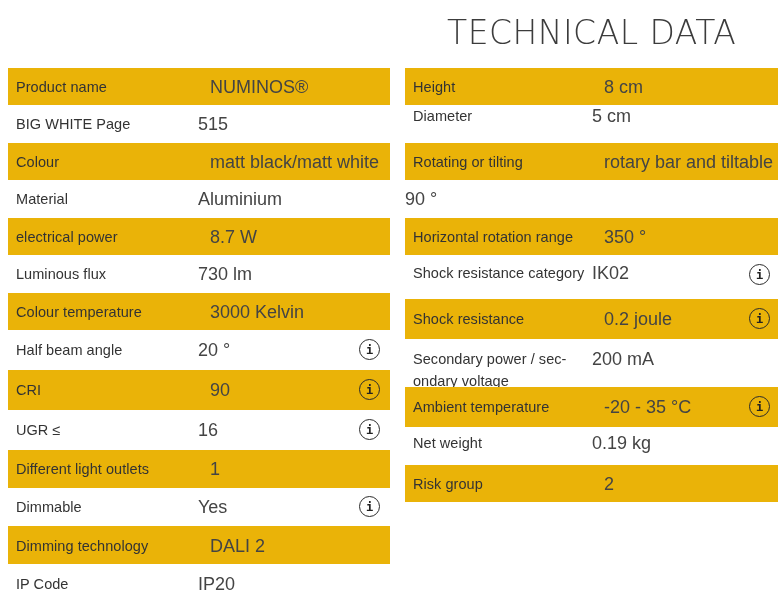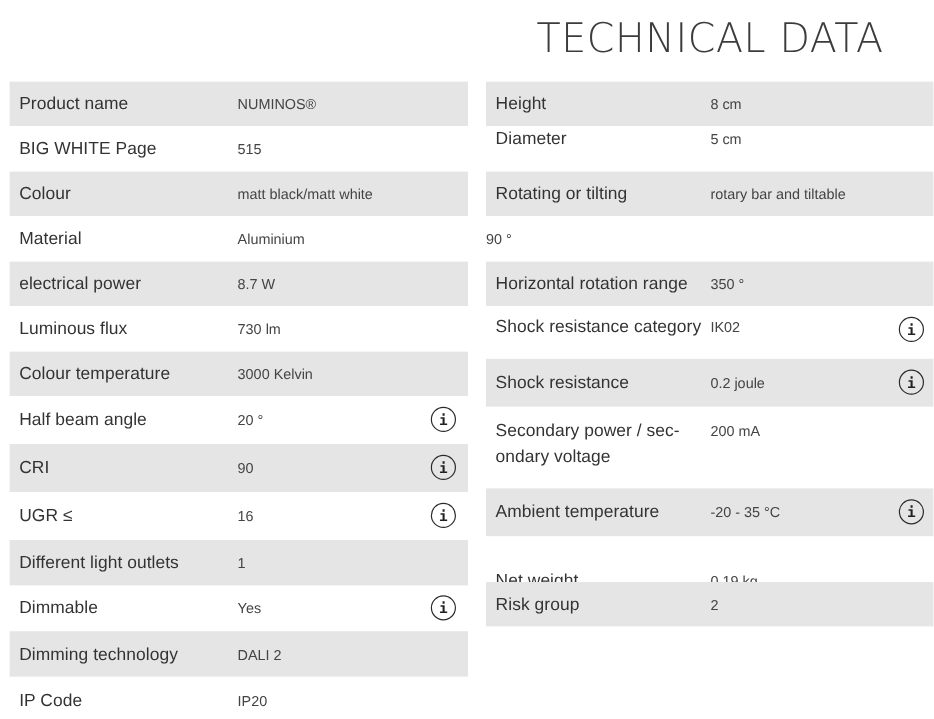--- a/index.html
+++ b/index.html
@@ -23,36 +23,36 @@
     .table { position: absolute; top: 68px; }
     .table.left { left: 8px; width: 382px; }
     .table.right { left: 405px; width: 373px; }
 
     .row {
       position: relative;
       display: flex;
       align-items: flex-start;
       width: 100%;
     }
-    .row.gray { background: #e5e5e5; }
+    .row.gray { background: #eab308; gap: 12px; }
     .row.white { background: #ffffff; }
 
     .label {
       font-size: 14.5px;
       color: #333333;
       font-weight: 500;
       line-height: 22px;
       padding-left: 8px;
       letter-spacing: 0.05px;
     }
     .left .label { width: 190px; }
     .right .label { width: 187px; }
 
     .value {
-      font-size: 12px;
+      font-size: 18px;
       color: #444444;
       line-height: 22px;
       font-weight: 300;
     }
 
     .info {
       position: absolute;
       width: 21px; height: 21px;
       border: 1.4px solid #2b2b2b;
       border-radius: 50%;
@@ -160,33 +160,33 @@
   <div class="row white" style="height:44px;padding-top:7px">
     <div class="label">Shock resistance category</div>
     <div class="value">IK02</div>
     <div class="info" style="top:9px">i</div>
   </div>
   <div class="row gray" style="height:40px;padding-top:9px">
     <div class="label">Shock resistance</div>
     <div class="value">0.2 joule</div>
     <div class="info" style="top:9px">i</div>
   </div>
-  <div class="row white" style="height:68px;padding-top:9px">
+  <div class="row white" style="height:48px;padding-top:9px">
     <div class="label">
       <div>Secondary power / sec-</div>
       <div>ondary voltage</div>
     </div>
     <div class="value">200 mA</div>
   </div>
   <div class="row gray" style="height:40px;padding-top:9px">
     <div class="label">Ambient temperature</div>
     <div class="value">-20 - 35 °C</div>
     <div class="info" style="top:9px">i</div>
   </div>
-  <div class="row white" style="height:38px;padding-top:26px">
+  <div class="row white" style="height:38px;padding-top:5px">
     <div class="label">Net weight</div>
     <div class="value">0.19 kg</div>
   </div>
   <div class="row gray" style="height:37px;padding-top:8px">
     <div class="label">Risk group</div>
     <div class="value">2</div>
   </div>
 </div>
 
 </body></html>

